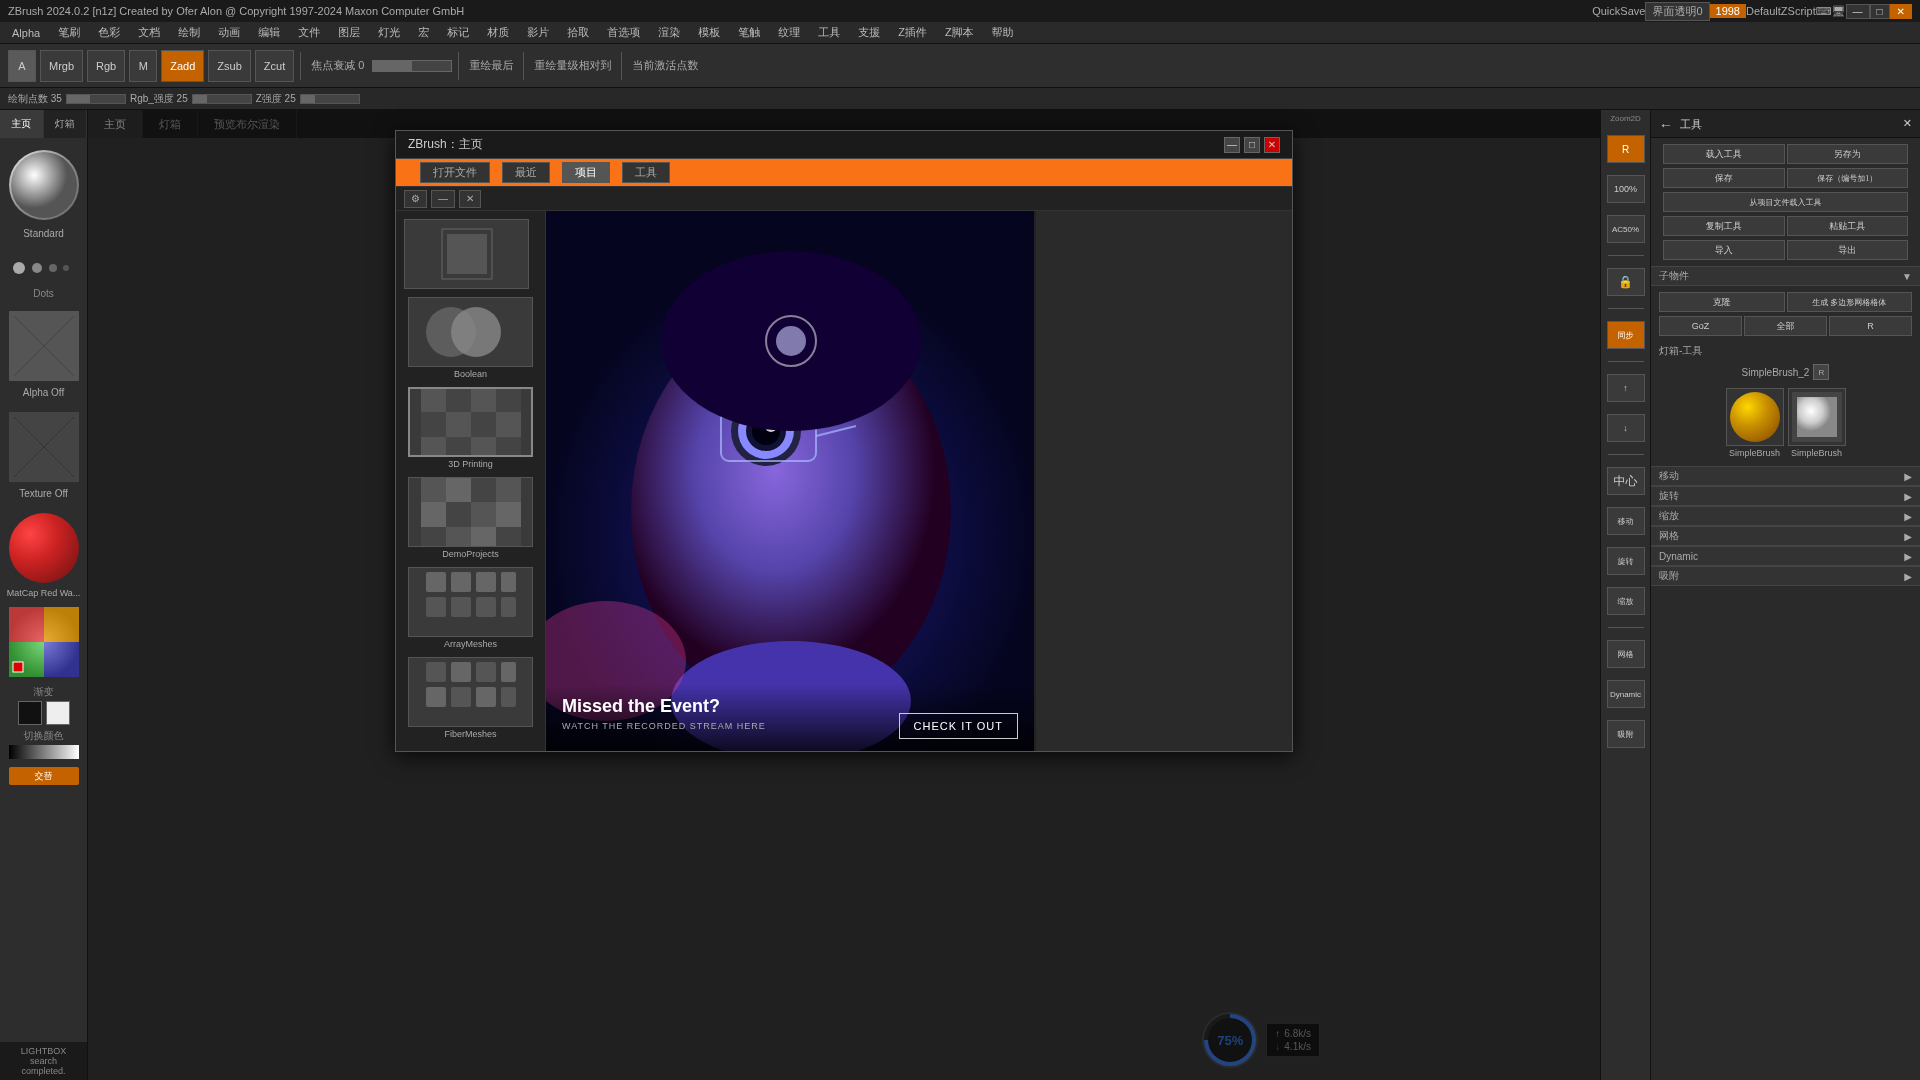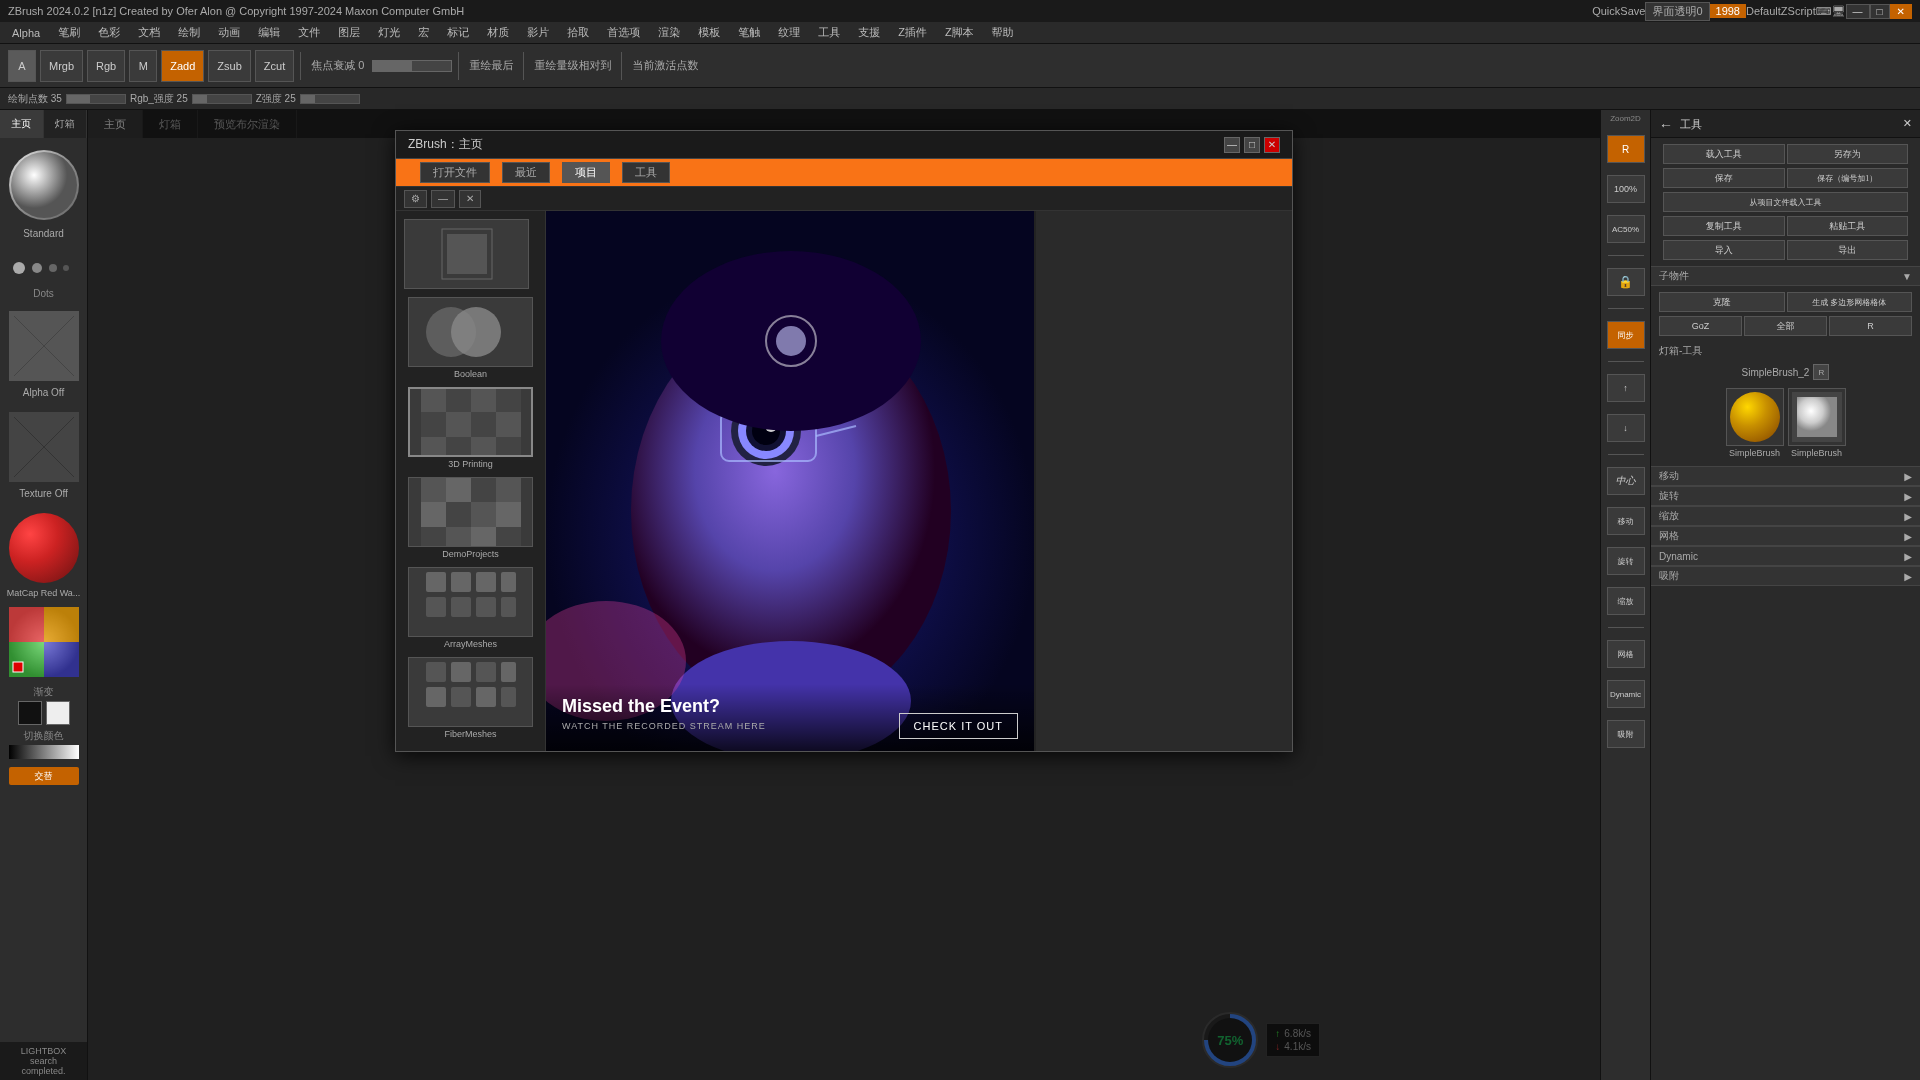--- a/index.html
+++ b/index.html
@@ -662,21 +662,21 @@
     .perf-inner {
       width: 44px;
       height: 44px;
       border-radius: 50%;
       background: #222;
       display: flex;
       align-items: center;
       justify-content: center;
       font-size: 13px;
       font-weight: bold;
-      color: #22c55e;
+      color: #3b82f6;
     }
 
     .net-info {
       display: flex;
       flex-direction: column;
       gap: 2px;
       background: #1a1a1a;
       border: 1px solid #444;
       padding: 4px 8px;
       font-size: 10px;
@@ -1172,21 +1172,21 @@
     <div class="right-sep"></div>
 
     <div class="right-btn" style="font-size:12px;">🔒</div>
     <div class="right-sep"></div>
     <div class="right-btn active" style="background:#c46200;color:#fff;font-size:8px;">同步</div>
     <div class="right-sep"></div>
 
     <div class="right-btn">↑</div>
     <div class="right-btn">↓</div>
     <div class="right-sep"></div>
-    <div class="right-btn" style="font-size:10px;font-style:italic;">中心</div>
+    <div class="right-btn" style="font-size:12px;">中心</div>
     <div class="right-btn" style="font-size:8px;">移动</div>
     <div class="right-btn" style="font-size:8px;">旋转</div>
     <div class="right-btn" style="font-size:8px;">缩放</div>
     <div class="right-sep"></div>
     <div class="right-btn" style="font-size:8px;">网格</div>
     <div class="right-btn" style="font-size:8px;">Dynamic</div>
     <div class="right-btn" style="font-size:8px;">吸附</div>
   </div>
 
   <div id="far-right-panel">

